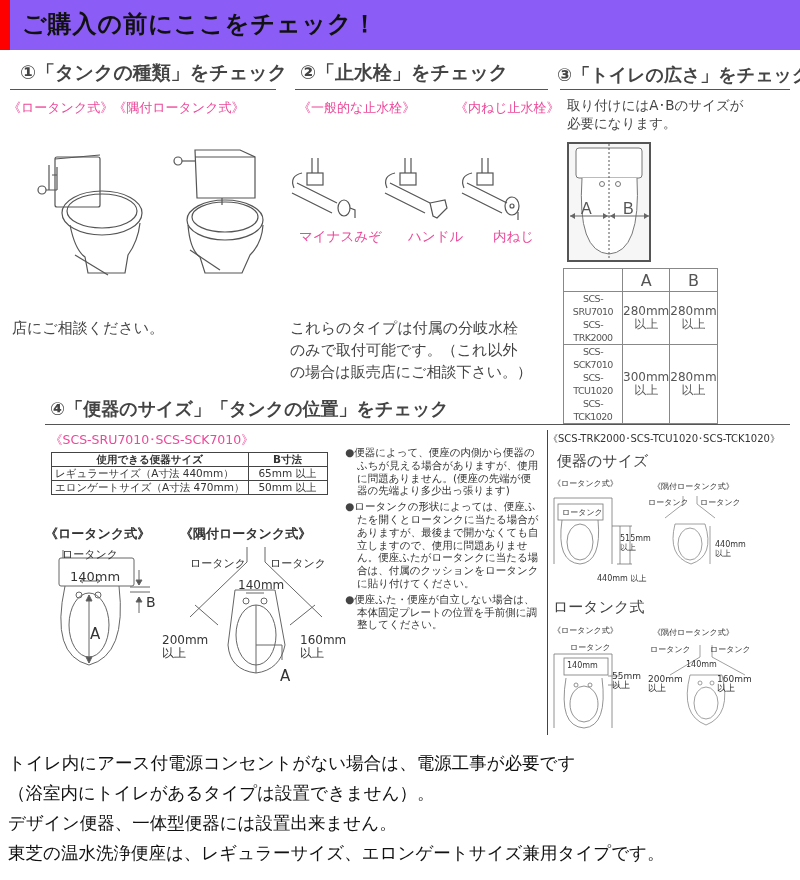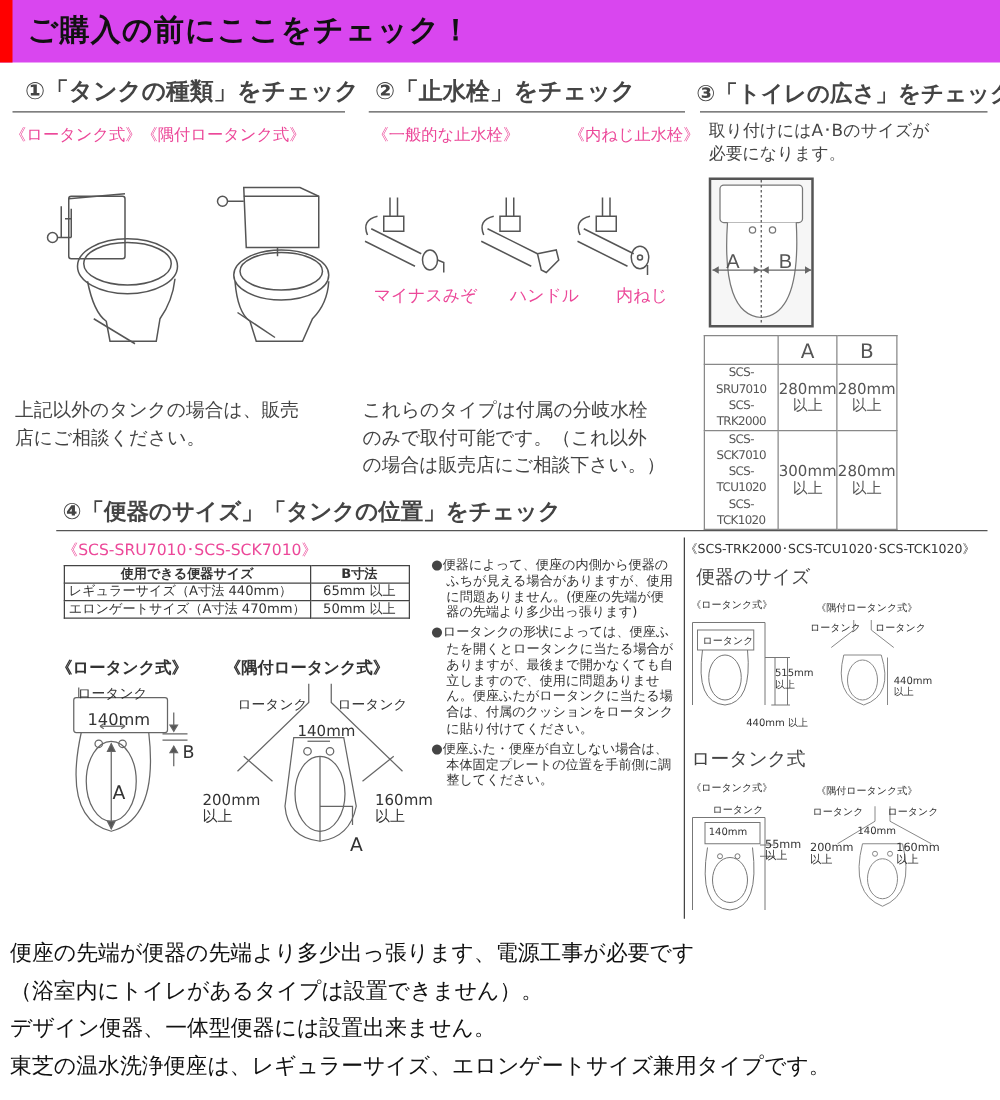--- a/index.html
+++ b/index.html
@@ -1,17 +1,17 @@
 <!DOCTYPE html>
 <html><head>
 <meta charset="utf-8">
 <style>
   * { box-sizing: border-box; margin: 0; padding: 0; }
   body { width: 800px; height: 880px; background: #fff; font-family: "DejaVu Sans", "Liberation Sans", sans-serif; color: #333; position: relative; overflow: hidden; }
-  .banner { position: absolute; left: 0; top: 0; width: 800px; height: 50px; background: #d946ef; }
+  .banner { position: absolute; left: 0; top: 0; width: 800px; height: 50px; background: #8b5cf6; }
   .banner .bar { position: absolute; left: 0; top: 0; width: 10px; height: 50px; background: #ff0000; }
   .banner h1 { position: absolute; left: 22px; top: 8px; font-size: 24px; font-weight: bold; color: #111; letter-spacing: 1px; }
   .sec-title { position: absolute; font-size: 19px; font-weight: bold; color: #444; white-space: nowrap; }
   .rule { position: absolute; height: 1px; background: #555; }
   .sub { position: absolute; font-size: 13px; color: #ec4899; white-space: nowrap; }
   .body-text { position: absolute; font-size: 15px; color: #444; line-height: 22px; }
   .small { position: absolute; font-size: 11px; color: #333; white-space: nowrap; }
   .tiny { position: absolute; font-size: 8px; color: #333; white-space: nowrap; }
   svg { position: absolute; overflow: visible; }
   .ab-table { position: absolute; left: 563px; top: 268px; border-collapse: collapse; font-size: 12px; color: #555; }
@@ -58,21 +58,20 @@
   <circle cx="8" cy="16" r="4"></circle>
   <path d="M12 16 L25 16"></path>
   <path d="M52 53 L52 60"></path>
   <ellipse cx="55" cy="75" rx="38" ry="20"></ellipse>
   <ellipse cx="55" cy="72" rx="33" ry="15"></ellipse>
   <path d="M18 80 Q20 105 30 112 L35 128 L72 128 L80 110 Q92 98 93 80"></path>
   <path d="M20 105 L50 125"></path>
 </svg>
 
 <div class="body-text" style="left:12px;top:317px;">
-  <div>上記以外のタンクの場合は、販売</div>
   <div>店にご相談ください。</div>
 </div>
 
 <div class="sec-title" style="left:300px;top:60px;text-align:center;">②「止水栓」をチェック</div>
 <div class="rule" style="left:295px;top:89px;width:253px;"></div>
 <div class="sub" style="left:298px;top:99px;">《一般的な止水栓》</div>
 <div class="sub" style="left:455px;top:99px;">《内ねじ止水栓》</div>
 
 <svg style="left:292px;top:158px;" width="70" height="60" viewBox="0 0 70 60" fill="none" stroke="#555" stroke-width="1.2">
   <path d="M20 0 L20 15 M26 0 L26 15"></path>
@@ -311,17 +310,17 @@
 <div class="tiny" style="left:648px;top:675px;font-size:9px;line-height:9px;">
     <div>200mm</div>
     <div>以上</div>
   </div>
 <div class="tiny" style="left:717px;top:675px;font-size:9px;line-height:9px;">
     <div>160mm</div>
     <div>以上</div>
   </div>
 
 <div class="footer">
-  <div>便座の先端が便器の先端より多少出っ張ります、電源工事が必要です</div>
+  <div>トイレ内にアース付電源コンセントがない場合は、電源工事が必要です</div>
   <div>（浴室内にトイレがあるタイプは設置できません）。</div>
   <div>デザイン便器、一体型便器には設置出来ません。</div>
   <div>東芝の温水洗浄便座は、レギュラーサイズ、エロンゲートサイズ兼用タイプです。</div>
 </div>
 
 </body></html>

